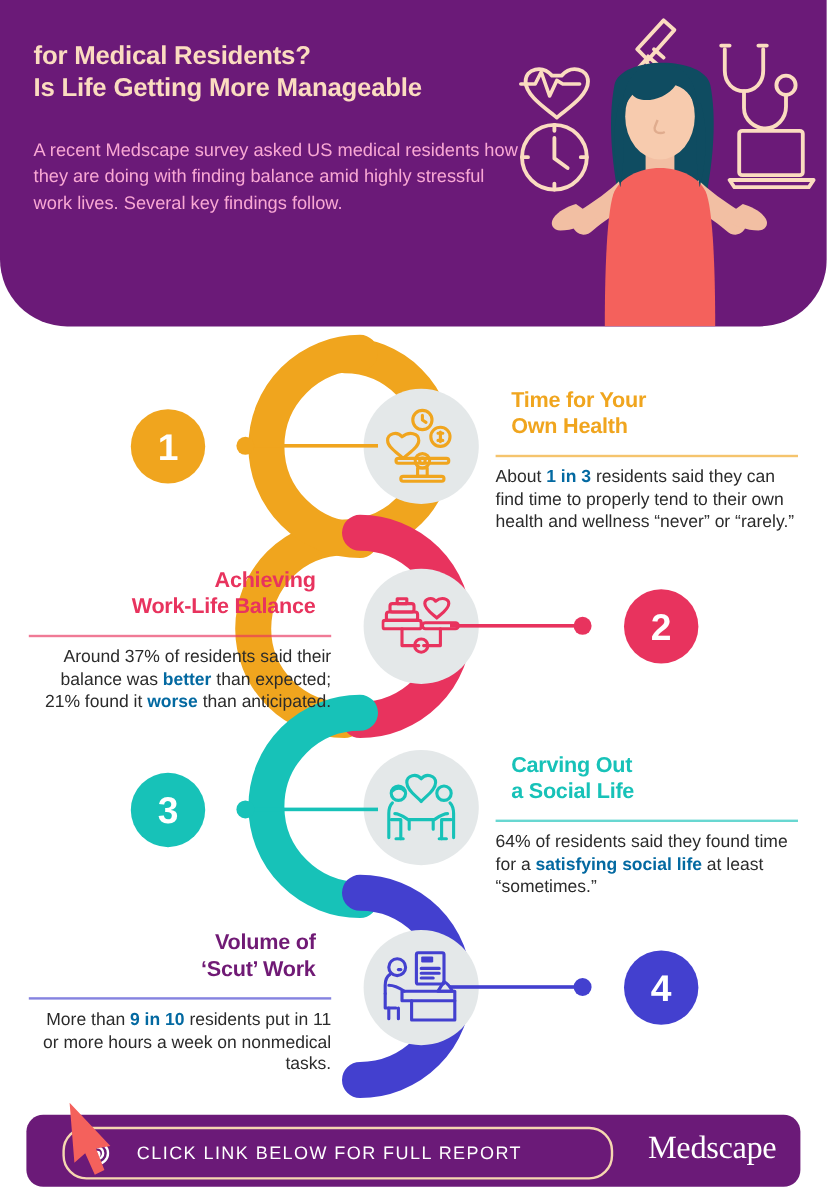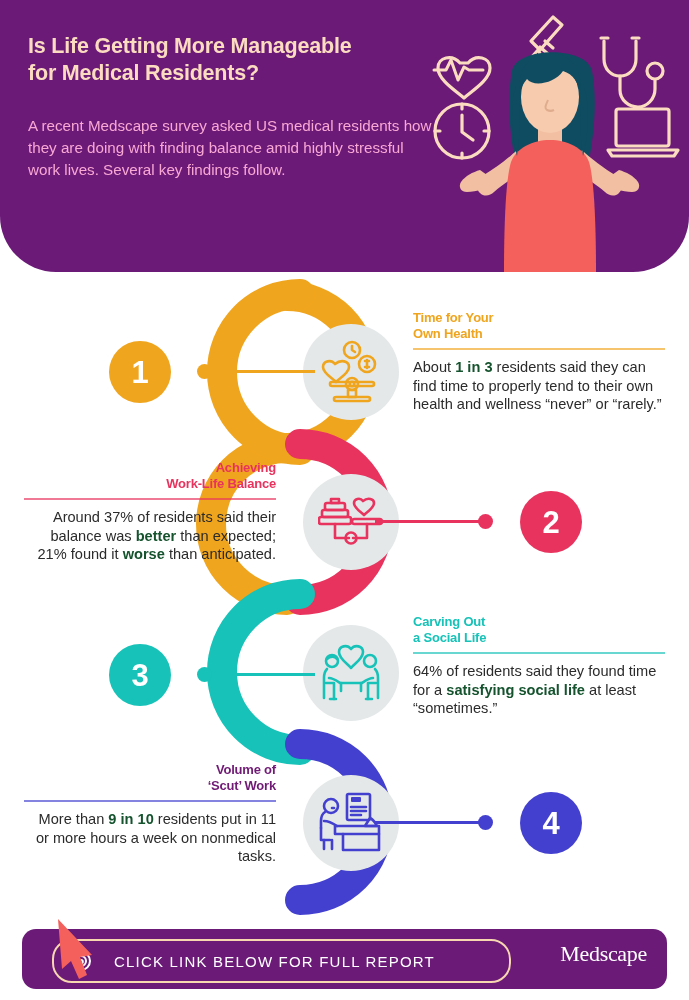--- a/index.html
+++ b/index.html
@@ -50,58 +50,58 @@
 
   
   .conn{position:absolute;height:3px;}
   .conndot{position:absolute;width:15px;height:15px;border-radius:50%;}
 
   
   .blk{position:absolute;width:252px;}
   .blk.right{text-align:left;}
   .blk.left{text-align:right;}
   .blk h3{
-    margin:0;font-size:13px;font-weight:bold;line-height:1.2;letter-spacing:-0.2px;
+    margin:13px;font-size:18px;font-weight:bold;line-height:1.2;letter-spacing:-0.2px;
   }
   .blk .rule{height:2px;margin:7px 0 8px 0;opacity:.65;}
   .blk p{
     margin:0;font-size:14.6px;line-height:1.27;color:#2B2B2B;font-weight:normal;
   }
-  .blk p b{font-weight:bold;color:#14532d;}
+  .blk p b{font-weight:bold;color:#0369a1;}
 
   
   .footer{
     position:absolute;left:22px;top:929px;width:645px;height:60px;
     background:#6B1A78;border-radius:14px;
   }
   .cta{
     position:absolute;left:30px;top:10px;width:455px;height:40px;
     border:2px solid #F6D7B0;border-radius:20px;
     display:flex;align-items:center;
   }
   .cta-label{
     flex:1;text-align:center;color:#ffffff;font-size:15px;letter-spacing:1.2px;
     padding-right:14px;
   }
   .ripple{position:absolute;left:14px;top:7px;}
   .arrow{position:absolute;left:30px;top:-12px;}
   .brand{
     position:absolute;right:20px;top:12px;color:#ffffff;
     font-family:"Liberation Serif","DejaVu Serif",serif;
-    font-size:22px;font-weight:normal;letter-spacing:-0.3px;
+    font-size:27px;font-weight:normal;letter-spacing:-0.3px;
   }
 </style>
 </head>
 <body>
 
 <div class="header">
 
   <div class="hdr-title">
+    <div>for Medical Residents?</div>
     <div>Is Life Getting More Manageable</div>
-    <div>for Medical Residents?</div>
   </div>
 
   <div class="hdr-sub">A recent Medscape survey asked US medical residents how they are doing with finding balance amid highly stressful work lives. Several key findings follow.</div>
 
   <div class="illus">
     <svg width="269" height="272" viewBox="0 0 269 272" xmlns="http://www.w3.org/2000/svg">
       <g fill="none" stroke="#FBDCC0" stroke-width="3.2" stroke-linecap="round" stroke-linejoin="round">
 
         <path d="M40 63c-8-9-22-6-22 5 0 12 18 23 26 30 8-7 26-18 26-30 0-11-14-14-22-5z"></path>
         <path d="M14 70h12l5-10 7 20 6-13 5 3h14" stroke-width="3"></path>

